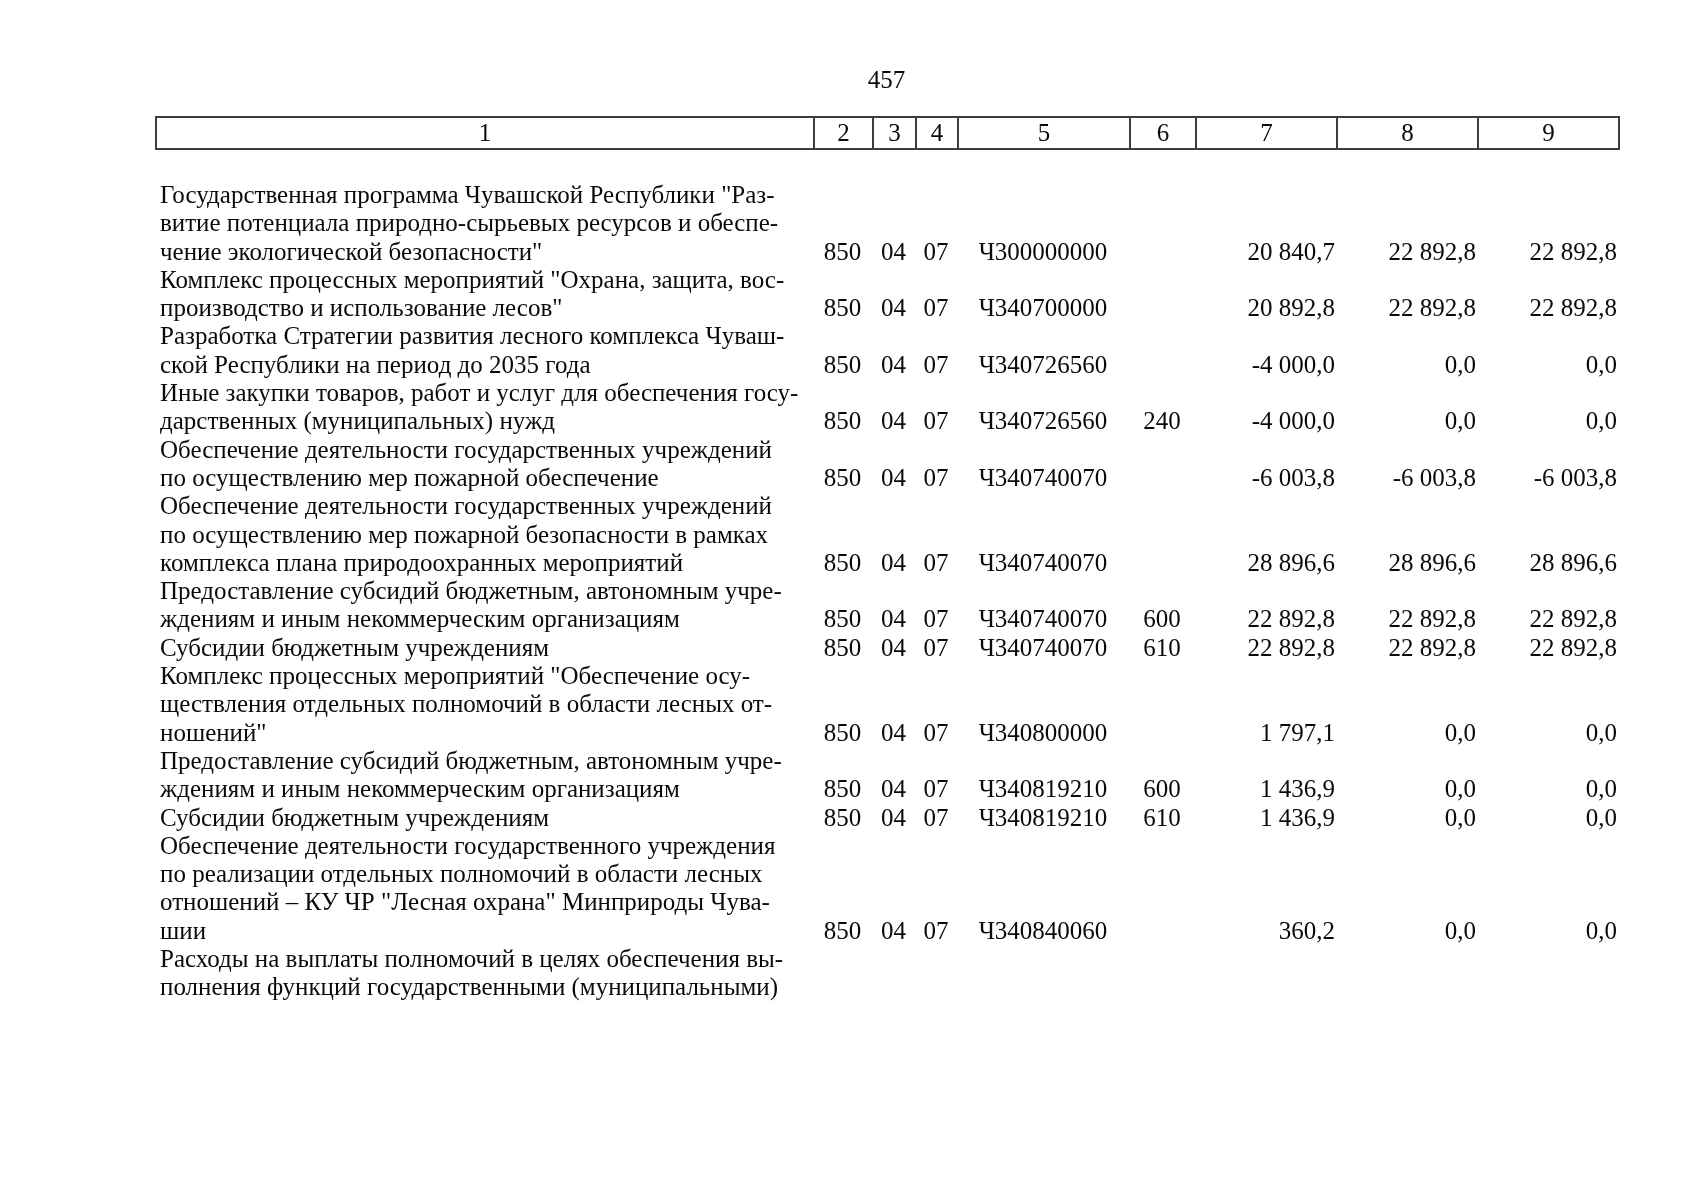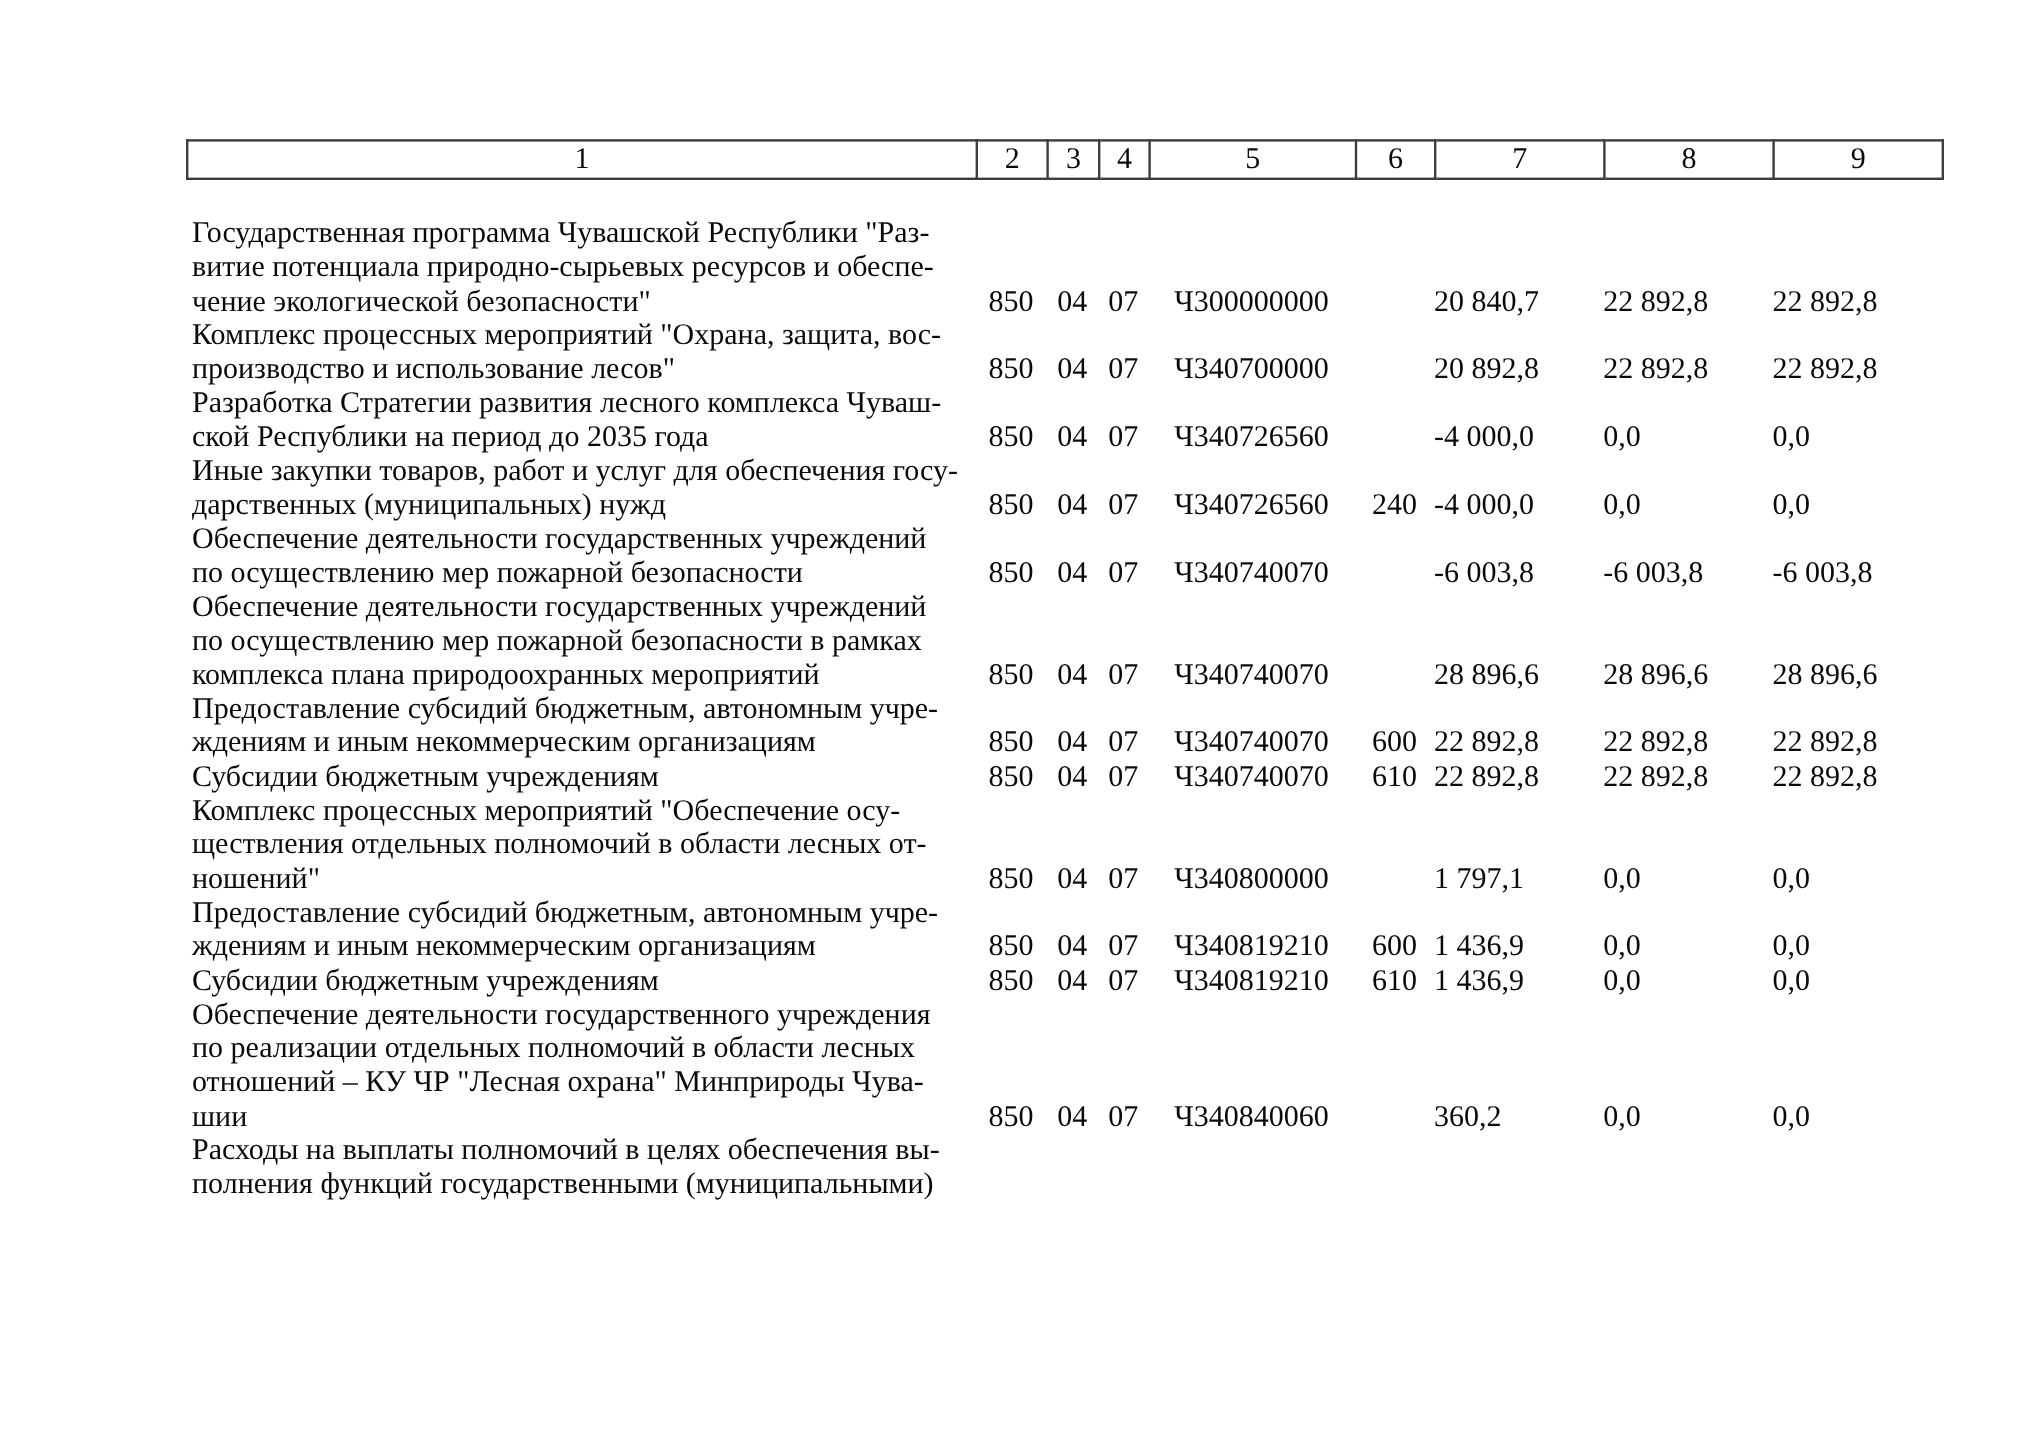--- a/index.html
+++ b/index.html
@@ -36,37 +36,38 @@
     background:#ffffff;
   }
   .body-tbl td{
     padding:0;
     vertical-align:bottom;
     font-size:25px;
     line-height:28.3px;
     border:none;
   }
   .body-tbl td.c{text-align:center;}
-  .body-tbl td.r{padding-right:1px;}
+  .body-tbl td.r{text-align:right;padding-right:1px;}
   .nm{width:513px;margin-left:5px;}
   .nm .ln{
     text-align:justify;
     text-align-last:justify;
     white-space:nowrap;
   }
   .nm .ln:last-child{
     text-align:left;
     text-align-last:left;
   }
 </style>
 </head>
 <body>
 
 <div class="page">
 
+  <div class="page-number">457</div>
 
   <table class="grid head-tbl">
     <colgroup>
       <col style="width:658px">
         <col style="width:59px">
         <col style="width:43px">
       <col style="width:42px">
         <col style="width:172px">
         <col style="width:66px">
       <col style="width:141px">
@@ -163,21 +164,21 @@
           <td class="c">Ч340726560</td>
           <td class="c">240</td>
           <td class="r">-4 000,0</td>
           <td class="r">0,0</td>
           <td class="r">0,0</td>
         </tr>
         <tr>
           <td>
             <div class="nm">
               <div class="ln">Обеспечение деятельности государственных учреждений</div>
-              <div class="ln">по осуществлению мер пожарной безопасности</div>
+              <div class="ln">по осуществлению мер пожарной обеспечение</div>
             </div>
           </td>
           <td class="c">850</td>
           <td class="c">04</td>
           <td class="c">07</td>
           <td class="c">Ч340740070</td>
           <td class="c"></td>
           <td class="r">-6 003,8</td>
           <td class="r">-6 003,8</td>
           <td class="r">-6 003,8</td>

